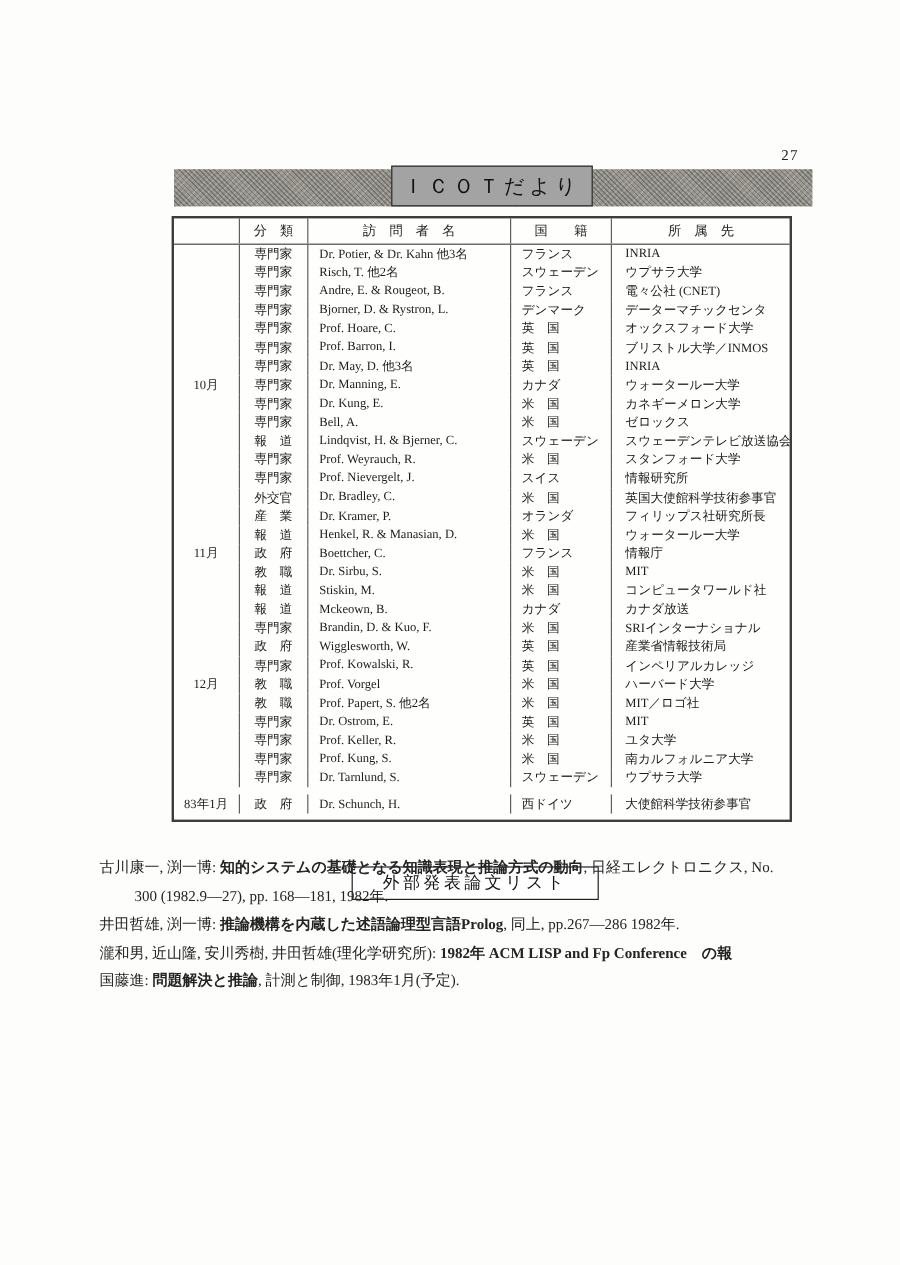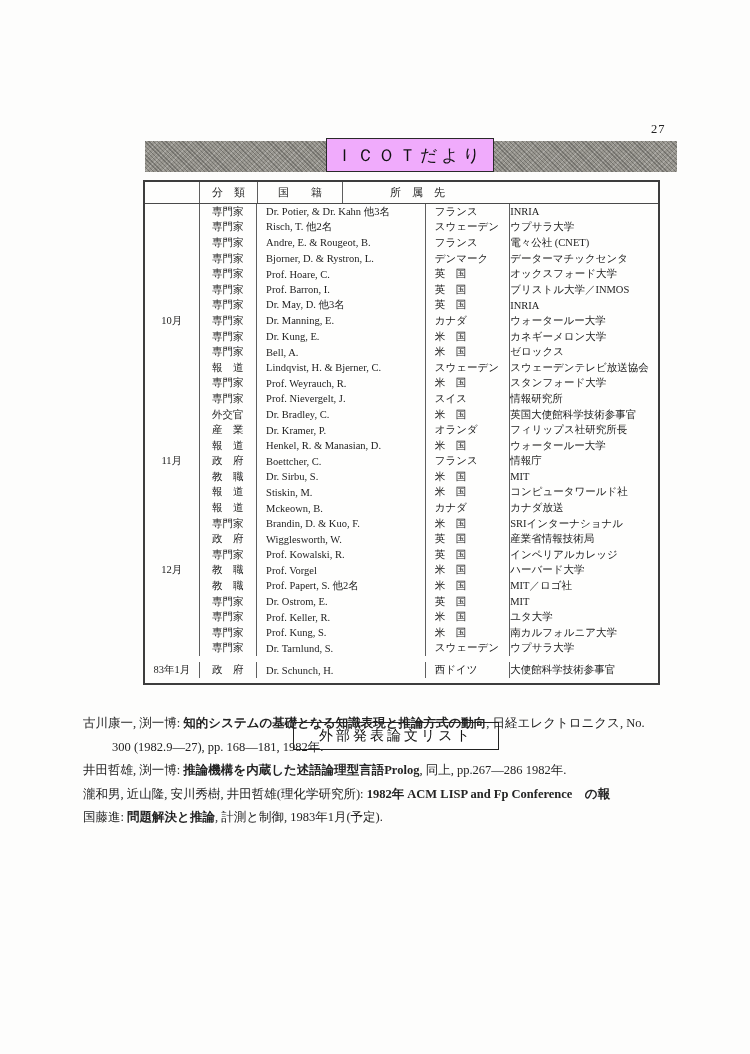--- a/index.html
+++ b/index.html
@@ -24,21 +24,21 @@
     position: absolute; left: 145px; top: 141px;
     width: 532px; height: 31px;
     background-color: #97958e;
     background-image:
       repeating-linear-gradient(45deg, rgba(20,20,20,.28) 0 1px, transparent 1px 3px),
       repeating-linear-gradient(-45deg, rgba(255,255,255,.20) 0 1px, transparent 1px 4px);
   }
   .icot-box {
     position: absolute; left: 326px; top: 138px;
     width: 166px; height: 32px;
-    background: #f0abfc;
+    background: #a3a3a3;
     border: 1.5px solid #2a2a2a;
     display: flex; align-items: center; justify-content: center;
     font-size: 17px; letter-spacing: 4px; color: #111;
   }
   
   .vtable {
     position: absolute; left: 143px; top: 180px;
     width: 517px;
     border: 2px solid #3d3d3d;
     box-sizing: border-box;
@@ -52,21 +52,21 @@
     align-items: center;
     font-size: 11px; color: #222;
   }
   .t-row { display: flex; height: 15.6px; align-items: center; }
   .t-row.gap-top { margin-top: 6px; text-align: center; }
   .cell { box-sizing: border-box; height: 100%; display: flex; align-items: center; white-space: nowrap; overflow: hidden; }
   .c-month { width: 54px; justify-content: center; }
   .c-cls   { width: 58px; border-left: 1px solid #5f5f5f; justify-content: center; }
   .c-name  { width: 170px; border-left: 1px solid #5f5f5f; padding-left: 9px; }
   .c-nat   { width: 85px; border-left: 1px solid #5f5f5f; padding-left: 9px; }
-  .c-aff   { width: 150px; border-left: 1px solid #5f5f5f; }
+  .c-aff   { width: 150px; border-left: 1px solid #5f5f5f; padding-left: 11px; }
   .t-head .c-cls, .t-head .c-name, .t-head .c-nat, .t-head .c-aff { justify-content: center; padding-left: 0; }
   
   .pub-title-box {
     position: absolute; left: 293px; top: 678px;
     width: 204px; height: 26px;
     background: #fefefe;
     border: 1.5px solid #222;
     display: flex; align-items: center; justify-content: center;
     font-size: 14px; letter-spacing: 3px; color: #111; margin-top: 44px;
   }
@@ -88,20 +88,21 @@
 
   <div class="band"></div>
   <div class="icot-box">
     <span>ＩＣＯＴだより</span>
   </div>
 
   <div class="vtable">
     <div class="t-head">
       <div class="cell c-month"></div>
       <div class="cell c-cls">分　類</div>
+      <div class="cell c-name">訪　問　者　名</div>
       <div class="cell c-nat">国　　籍</div>
       <div class="cell c-aff">所　属　先</div>
     </div>
     <div>
         <div class="t-row">
       <div class="cell c-month"></div>
       <div class="cell c-cls">専門家</div>
       <div class="cell c-name">Dr. Potier, &amp; Dr. Kahn 他3名</div>
       <div class="cell c-nat">フランス</div>
       <div class="cell c-aff">INRIA</div>

